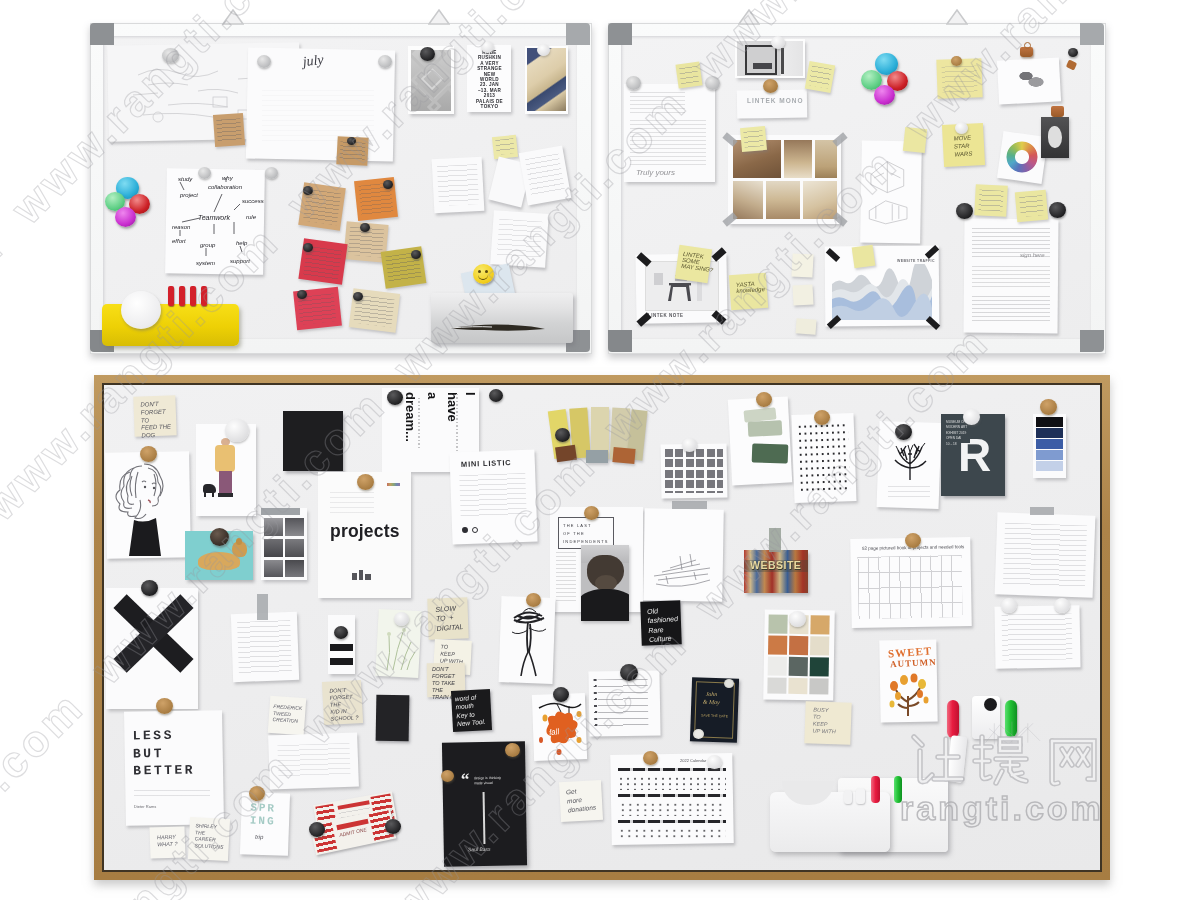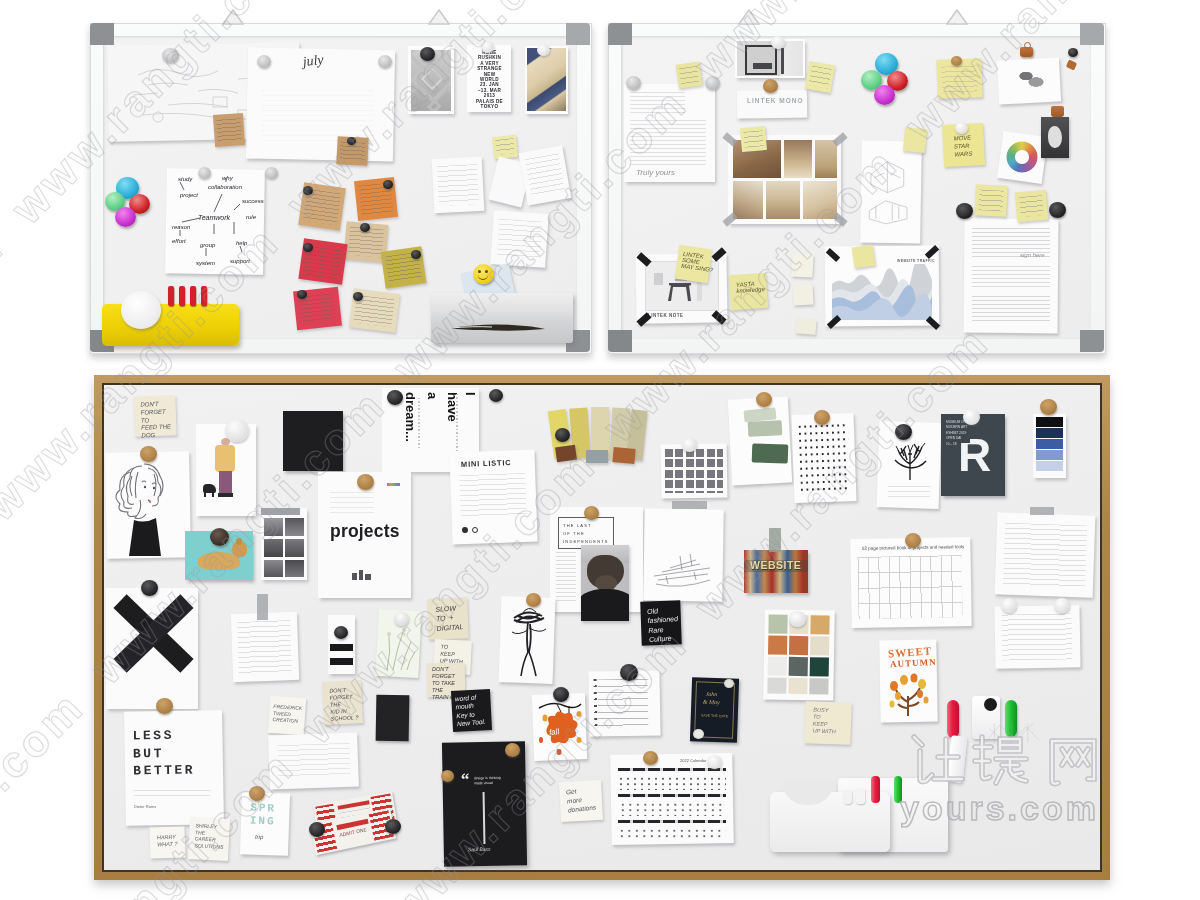--- a/index.html
+++ b/index.html
@@ -862,14 +862,14 @@
   <path d="M8 10 L50 10 L50 48 L44 48"></path>
           <path d="M8 10 L8 50 Q8 54 14 52"></path>
   <path d="M18 18 L28 34"></path>
           <path d="M28 18 L18 34"></path>
   <path d="M34 18 L44 34"></path>
           <path d="M44 18 L34 34"></path>
  </g>
 </g>
 </svg>
 
-<div style="position:absolute;left:0px;top:58px;font-size:34px;font-weight:bold;letter-spacing:3px;color:transparent;-webkit-text-stroke:1.5px rgba(172,172,176,0.8);font-family:'Liberation Sans',sans-serif;">yours.com</div>
+<div style="position:absolute;left:0px;top:58px;font-size:34px;font-weight:bold;letter-spacing:3px;color:transparent;-webkit-text-stroke:1.5px rgba(172,172,176,0.8);font-family:'Liberation Sans',sans-serif;">rangti.com</div>
 </div>
 
 </body></html>

